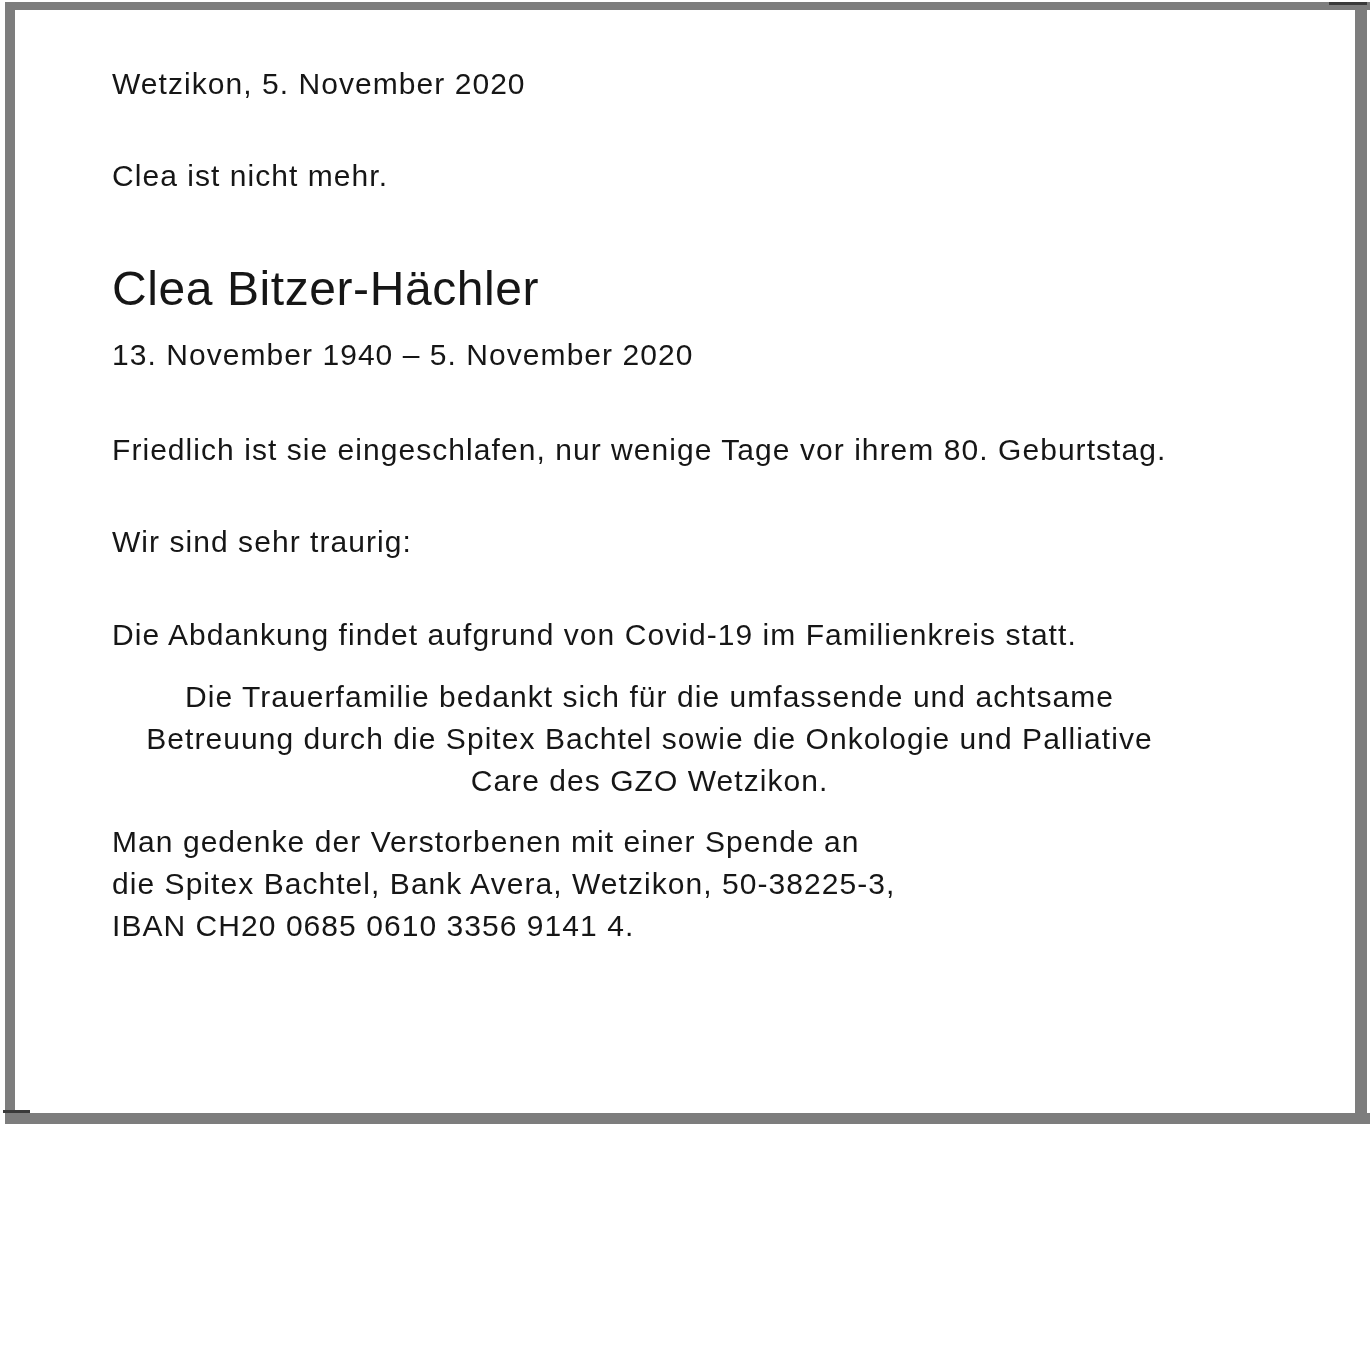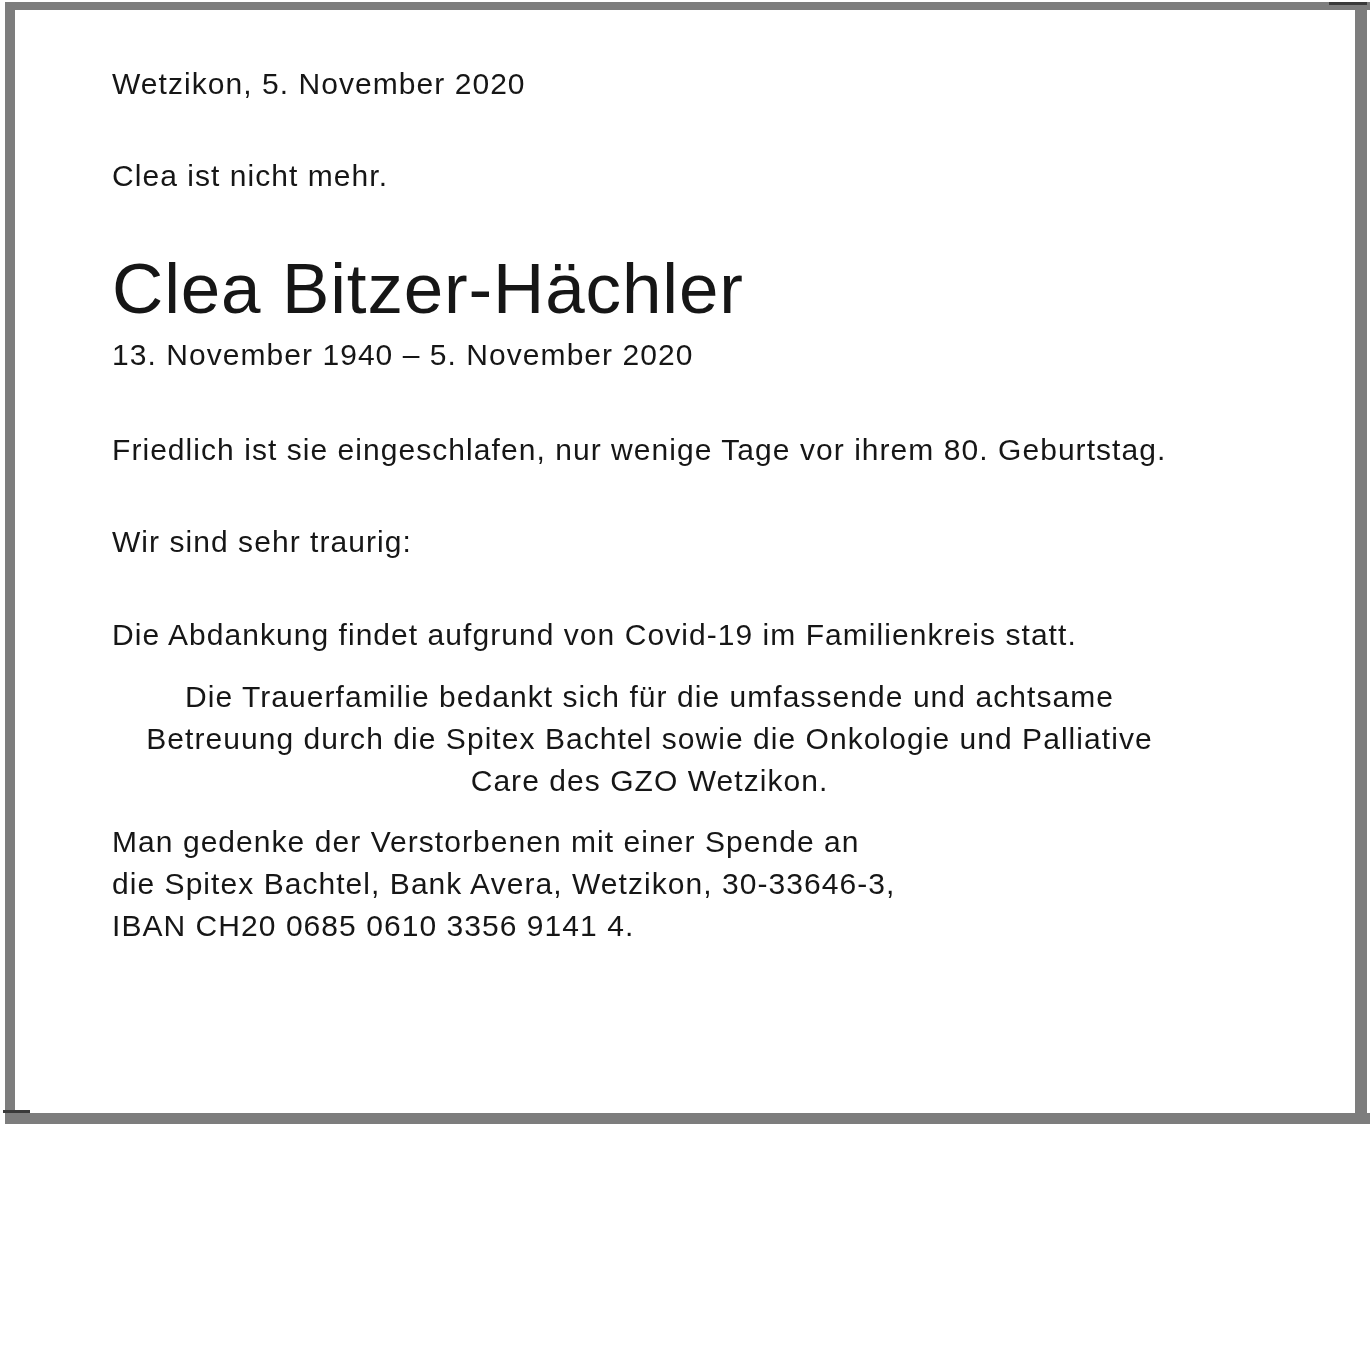--- a/index.html
+++ b/index.html
@@ -42,21 +42,21 @@
     letter-spacing:0.035em;
     white-space:nowrap;
   }
   .wrap{
     white-space:normal;
   }
   .dateline{margin-top:0;}
   .intro{margin-top:50px;}
   .deceased-name{
     margin-top:55px;
-    font-size:71px;
+    font-size:48px;
     line-height:74px;
     font-weight:300;
     letter-spacing:0.012em;
     white-space:nowrap;
   }
   .life-dates{margin-top:8px;}
   .message{margin-top:53px;}
   .mourners-intro{margin-top:50px;}
   .mourners-list{margin-top:17px;list-style:none;}
   .service-note{margin-top:51px;}
@@ -90,19 +90,19 @@
 
     <div class="body-text mourners-intro">Wir sind sehr traurig:</div>
 
 
     <div class="body-text service-note">Die Abdankung findet aufgrund von Covid-19 im Familienkreis statt.</div>
 
     <div class="body-text wrap thanks-note">Die Trauerfamilie bedankt sich für die umfassende und achtsame Betreuung durch die Spitex Bachtel sowie die Onkologie und Palliative Care des GZO Wetzikon.</div>
 
     <div class="donation">
       <div class="body-text">Man gedenke der Verstorbenen mit einer Spende an</div>
-      <div class="body-text">die Spitex Bachtel, Bank Avera, Wetzikon, 30-33646-3,</div>
+      <div class="body-text">die Spitex Bachtel, Bank Avera, Wetzikon, 50-38225-3,</div>
       <div class="body-text">IBAN CH20 0685 0610 3356 9141 4.</div>
     </div>
 
 
   </div>
 </div>
 
 </body></html>

